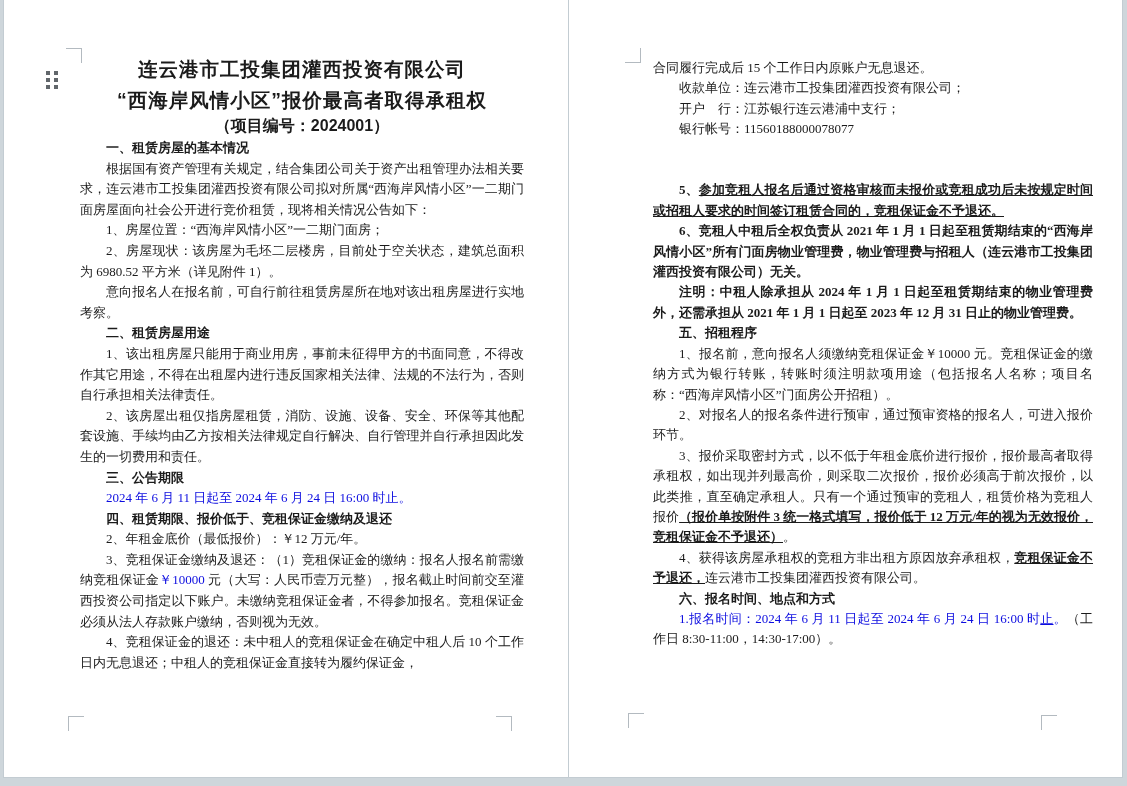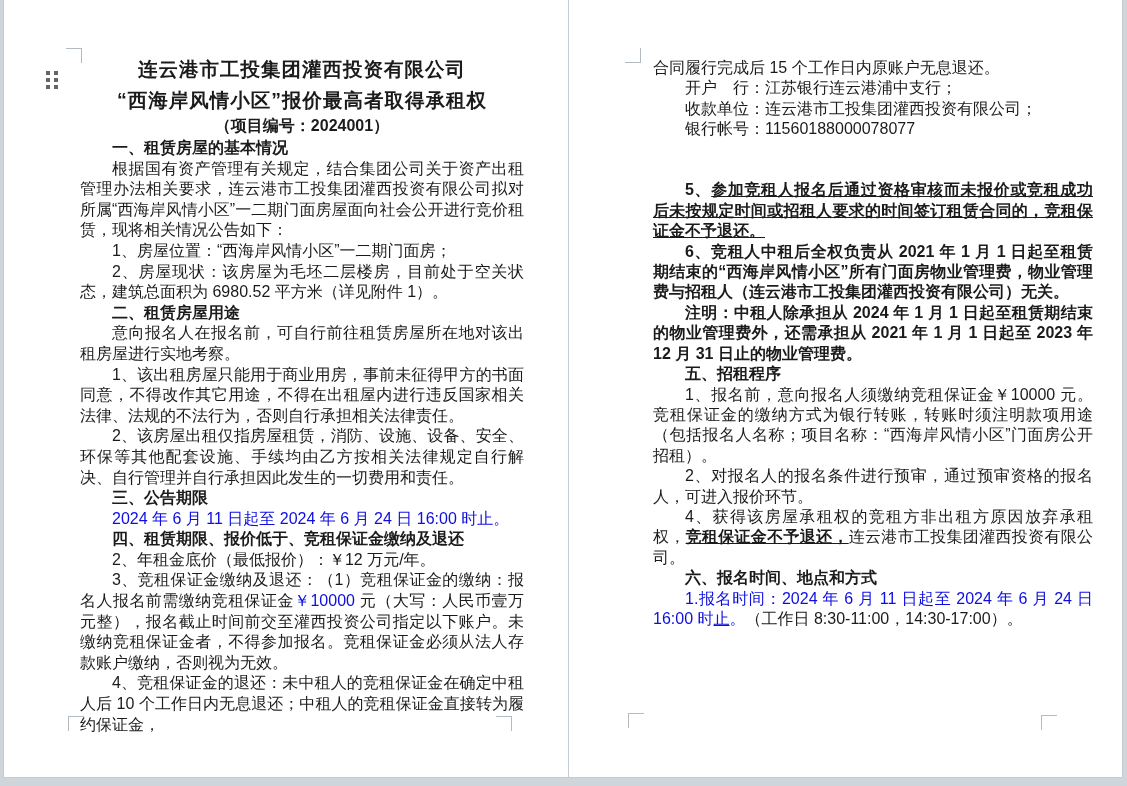--- a/index.html
+++ b/index.html
@@ -34,21 +34,21 @@
     position:absolute;left:42px;top:71px;
     display:grid;grid-template-columns:repeat(2,4px);grid-auto-rows:4px;
     gap:3px 4px;cursor:grab;
   }
   .drag-handle i{background:#61666b;display:block;}
 
   .title-block{position:absolute;left:76px;top:54px;width:444px;text-align:center;}
   .doc-title{font-size:19.5px;font-weight:bold;line-height:31px;letter-spacing:1px;}
   .project-no{font-size:16px;font-weight:bold;line-height:17px;margin-top:1px;}
 
-  .body-text{position:absolute;font-size:16px;}
+  .body-text{position:absolute;font-size:13px;font-family:Liberation Serif, serif;}
   #p1body{left:76px;top:138px;width:444px;line-height:20.6px;}
   #p2body{left:84px;top:58px;width:440px;line-height:20.4px;}
 
   .para{text-align:justify;}
   .para.indent{text-indent:2em;}
   .b{font-weight:bold;}
   .u{text-decoration:underline;}
   .blue{color:var(--accent);}
 </style>
 </head>
@@ -74,50 +74,51 @@
       <div class="doc-title">连云港市工投集团灌西投资有限公司</div>
       <div class="doc-title">“西海岸风情小区”报价最高者取得承租权</div>
       <div class="project-no">（项目编号：2024001）</div>
     </div>
 
     <div class="body-text" id="p1body">
         <div class="para indent"><span class="b">一、租赁房屋的基本情况</span></div>
         <div class="para indent"><span>根据国有资产管理有关规定，结合集团公司关于资产出租管理办法相关要求，连云港市工投集团灌西投资有限公司拟对所属“西海岸风情小区”一二期门面房屋面向社会公开进行竞价租赁，现将相关情况公告如下：</span></div>
         <div class="para indent"><span>1、房屋位置：“西海岸风情小区”一二期门面房；</span></div>
         <div class="para indent"><span>2、房屋现状：该房屋为毛坯二层楼房，目前处于空关状态，建筑总面积为 6980.52 平方米（详见附件 1）。</span></div>
+        <div class="para indent"><span>意向报名人在报名前，可自行前往租赁房屋所在地对该出租房屋进行实地考察。</span></div>
         <div class="para indent"><span class="b">二、租赁房屋用途</span></div>
-        <div class="para indent"><span>意向报名人在报名前，可自行前往租赁房屋所在地对该出租房屋进行实地考察。</span></div>
         <div class="para indent"><span>1、该出租房屋只能用于商业用房，事前未征得甲方的书面同意，不得改作其它用途，不得在出租屋内进行违反国家相关法律、法规的不法行为，否则自行承担相关法律责任。</span></div>
         <div class="para indent"><span>2、该房屋出租仅指房屋租赁，消防、设施、设备、安全、环保等其他配套设施、手续均由乙方按相关法律规定自行解决、自行管理并自行承担因此发生的一切费用和责任。</span></div>
         <div class="para indent"><span class="b">三、公告期限</span></div>
         <div class="para indent"><span class="blue">2024 年 6 月 11 日起至 2024 年 6 月 24 日 16:00 时止。</span></div>
         <div class="para indent"><span class="b">四、租赁期限、报价低于、竞租保证金缴纳及退还</span></div>
         <div class="para indent"><span>2、年租金底价（最低报价）：￥12 万元/年。</span></div>
         <div class="para indent"><span>3、竞租保证金缴纳及退还：（1）竞租保证金的缴纳：报名人报名前需缴纳竞租保证金</span><span class="blue">￥10000</span><span> 元（大写：人民币壹万元整），报名截止时间前交至灌西投资公司指定以下账户。未缴纳竞租保证金者，不得参加报名。竞租保证金必须从法人存款账户缴纳，否则视为无效。</span></div>
         <div class="para indent"><span>4、竞租保证金的退还：未中租人的竞租保证金在确定中租人后 10 个工作日内无息退还；中租人的竞租保证金直接转为履约保证金，</span></div>
       </div>
   </div>
 
   <div class="page" id="page2">
     <span class="mark br-shape" style="left:56px;top:48px;"></span>
     <span class="mark tl-shape" style="left:59px;top:713px;"></span>
     <span class="mark tl-shape" style="left:472px;top:715px;"></span>
 
     <div class="body-text" id="p2body">
         <div class="para"><span>合同履行完成后 15 个工作日内原账户无息退还。</span></div>
+        <div class="para indent"><span>收款单位：连云港市工投集团灌西投资有限公司；</span></div>
         <div class="para indent"><span>开户　行：江苏银行连云港浦中支行；</span></div>
-        <div class="para indent"><span>收款单位：连云港市工投集团灌西投资有限公司；</span></div>
         <div class="para indent"><span>银行帐号：11560188000078077</span></div>
         <div class="para">&nbsp;</div>
         <div class="para">&nbsp;</div>
         <div class="para indent"><span class="b">5、</span><span class="b u">参加竞租人报名后通过资格审核而未报价或竞租成功后未按规定时间或招租人要求的时间签订租赁合同的，竞租保证金不予退还。</span></div>
         <div class="para indent"><span class="b">6、竞租人中租后全权负责从 2021 年 1 月 1 日起至租赁期结束的“西海岸风情小区”所有门面房物业管理费，物业管理费与招租人（连云港市工投集团灌西投资有限公司）无关。</span></div>
         <div class="para indent"><span class="b">注明：中租人除承担从 2024 年 1 月 1 日起至租赁期结束的物业管理费外，还需承担从 2021 年 1 月 1 日起至 2023 年 12 月 31 日止的物业管理费。</span></div>
         <div class="para indent"><span class="b">五、招租程序</span></div>
         <div class="para indent"><span>1、报名前，意向报名人须缴纳竞租保证金￥10000 元。竞租保证金的缴纳方式为银行转账，转账时须注明款项用途（包括报名人名称；项目名称：“西海岸风情小区”门面房公开招租）。</span></div>
         <div class="para indent"><span>2、对报名人的报名条件进行预审，通过预审资格的报名人，可进入报价环节。</span></div>
+        <div class="para indent"><span>3、报价采取密封方式，以不低于年租金底价进行报价，报价最高者取得承租权，如出现并列最高价，则采取二次报价，报价必须高于前次报价，以此类推，直至确定承租人。只有一个通过预审的竞租人，租赁价格为竞租人报价</span><span class="b u">（报价单按附件 3 统一格式填写，报价低于 12 万元/年的视为无效报价，竞租保证金不予退还）</span><span>。</span></div>
         <div class="para indent"><span>4、获得该房屋承租权的竞租方非出租方原因放弃承租权，</span><span class="b u">竞租保证金不予退还，</span><span>连云港市工投集团灌西投资有限公司。</span></div>
         <div class="para indent"><span class="b">六、报名时间、地点和方式</span></div>
         <div class="para indent"><span class="blue">1.报名时间：2024 年 6 月 11 日起至 2024 年 6 月 24 日 16:00 时</span><span class="u blue">止</span><span class="blue">。</span><span>（工作日 8:30-11:00，14:30-17:00）。</span></div>
       </div>
   </div>
 
 </div>
 
 </body></html>

